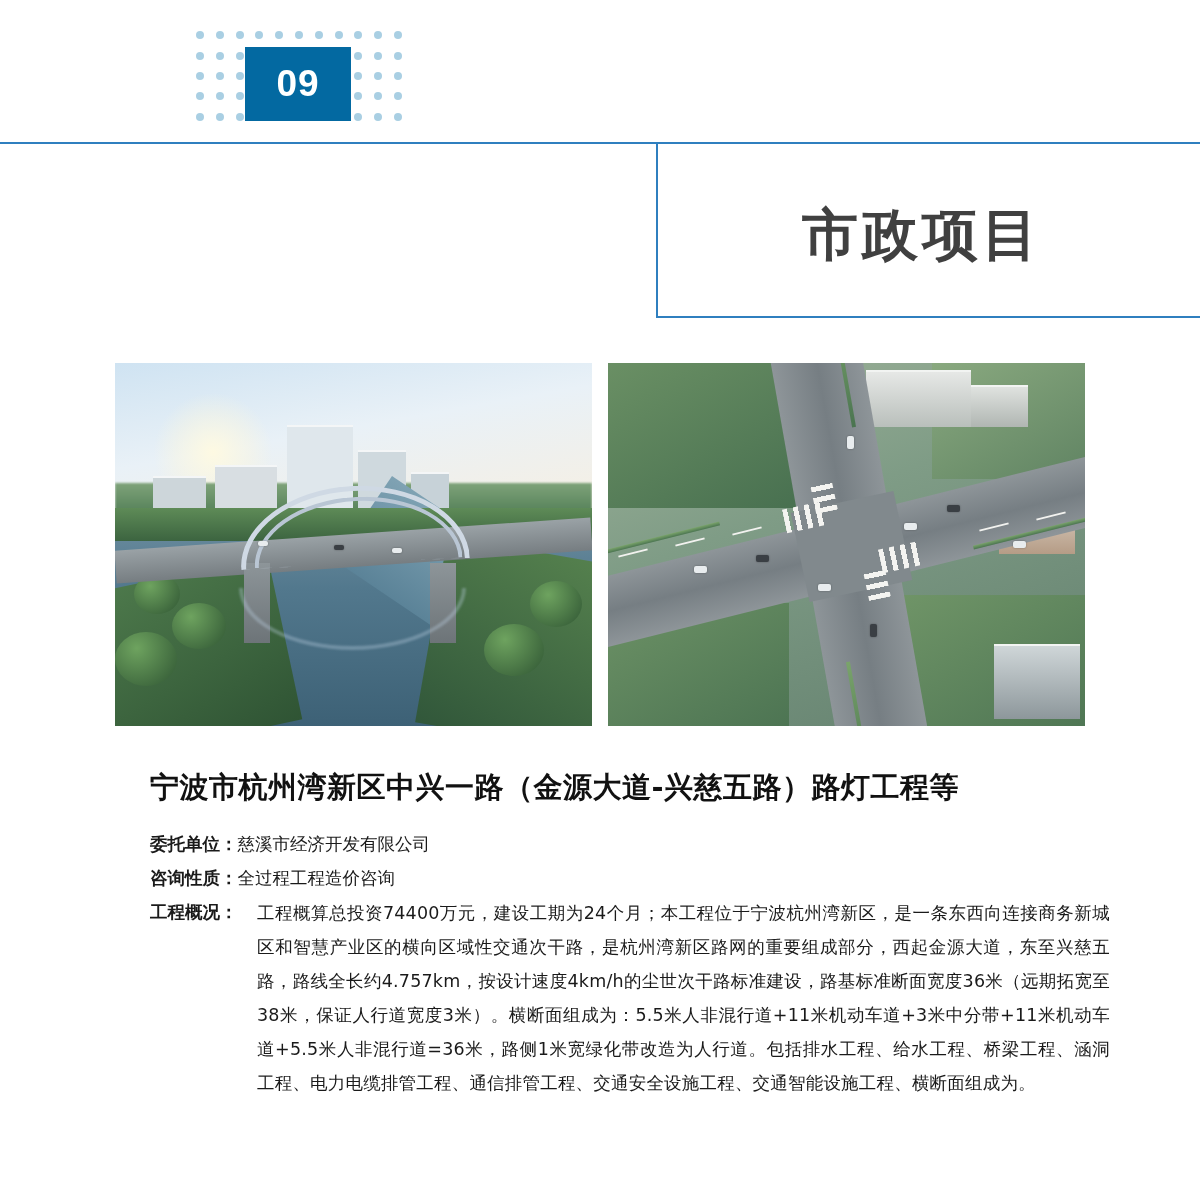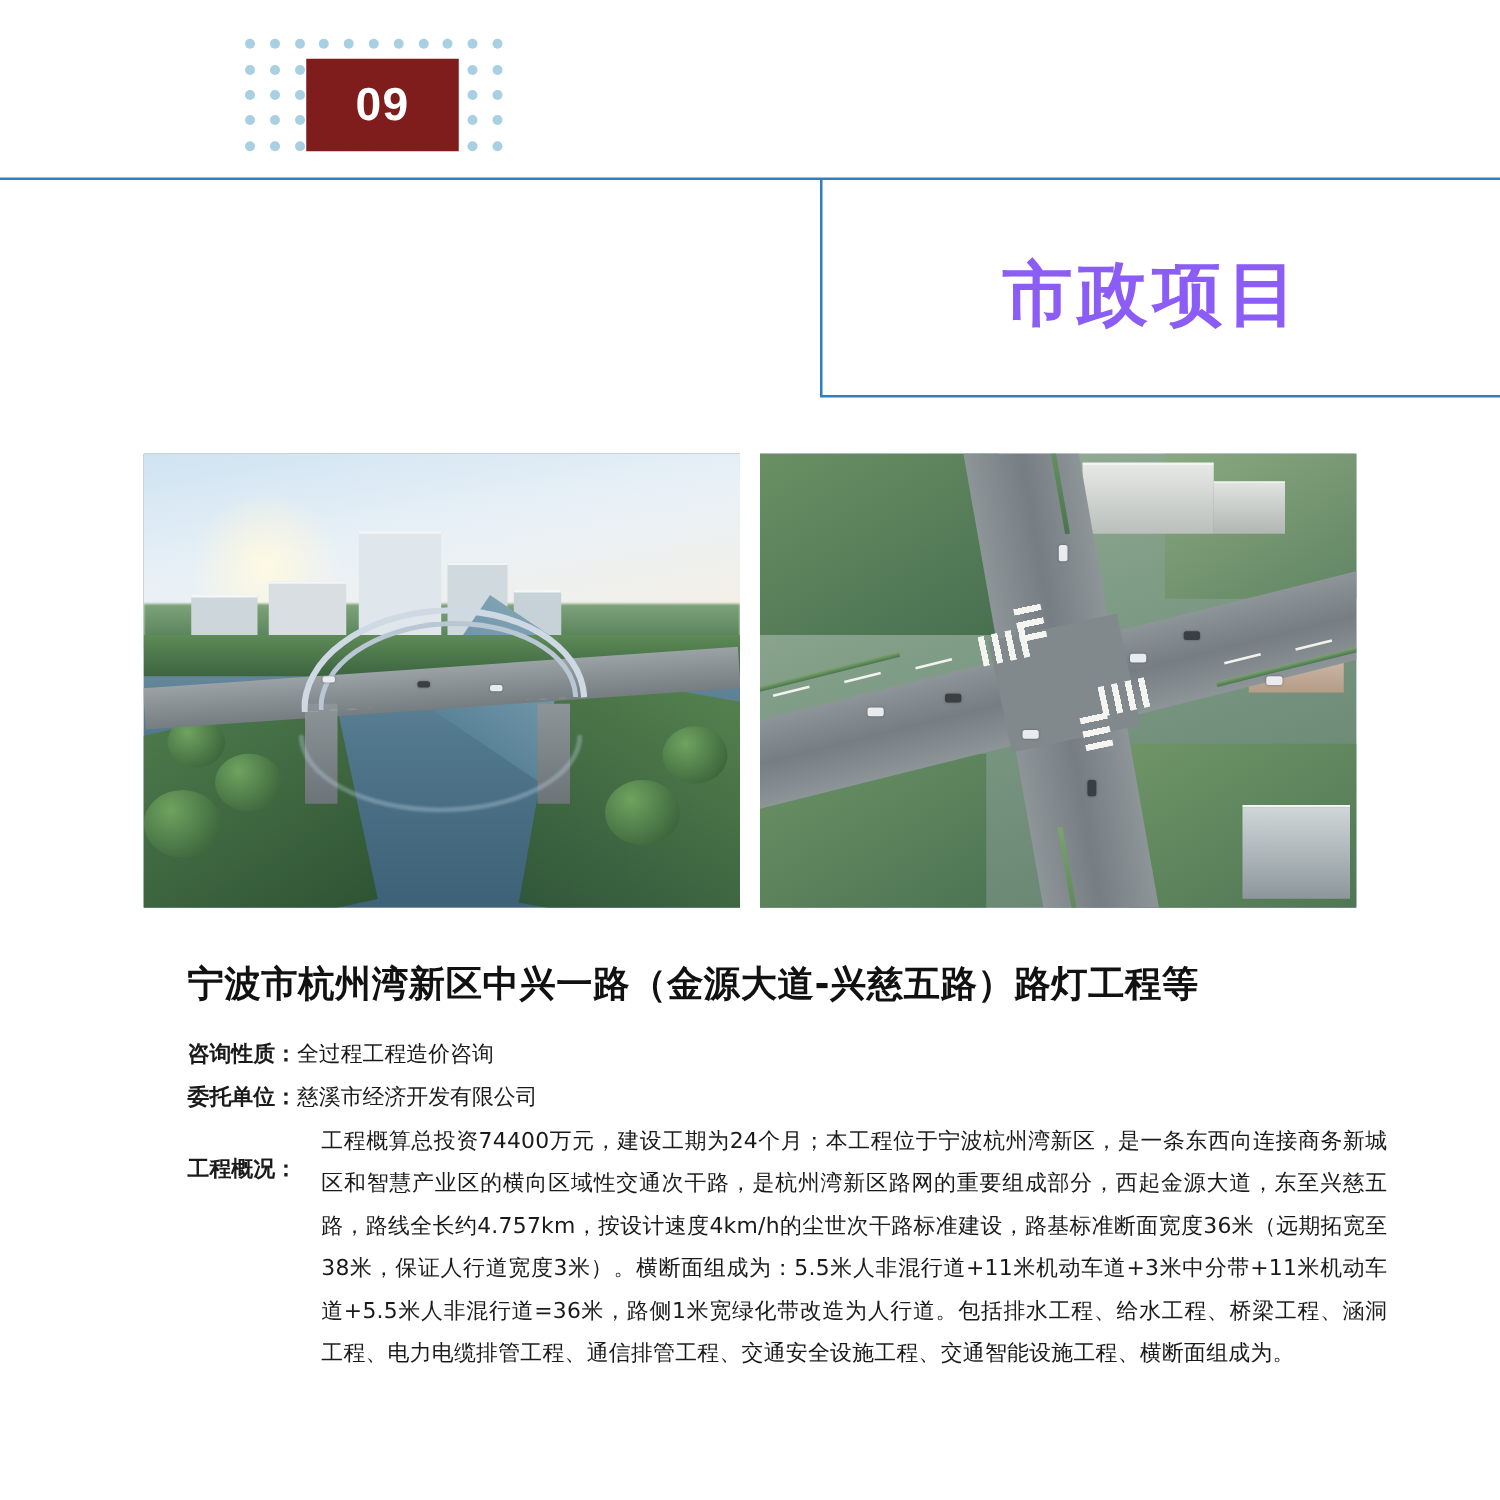--- a/index.html
+++ b/index.html
@@ -37,23 +37,23 @@
   .dot {
     width: 8px;
     height: 8px;
     border-radius: 50%;
     background: #a9cfe3;
   }
   .number-square {
     position: absolute;
     left: 55px;
     top: 22px;
-    width: 122px;
+    width: 106px;
     height: 74px;
-    background: #7f1d1d;
+    background: #0369a1;
     color: #ffffff;
     font-size: 37px;
     font-weight: 600;
     display: flex;
     align-items: center;
     justify-content: center;
     letter-spacing: 1px;
   }
 
   .hline-top {
@@ -81,21 +81,21 @@
     background: #2f7fbf;
   }
 
   .section-title {
     position: absolute;
     right: 158px;
     top: 198px;
     font-size: 56px;
     font-weight: 700;
     letter-spacing: 4px;
-    color: #8b5cf6;
+    color: #404040;
     font-family: "DejaVu Sans", "Liberation Sans", sans-serif;
     margin-left: 16px;
   }
 
   
   .images {
     position: absolute;
     left: 115px;
     top: 363px;
     width: 970px;
@@ -280,21 +280,21 @@
   }
   .meta-label {
     flex: 0 0 auto;
     font-weight: 700;
     white-space: nowrap;
   }
   .meta-value {
     flex: 1 1 auto;
     font-weight: 400;
   }
-  .meta-row.overview .meta-label { width: 107px; margin-top: 24px; }
+  .meta-row.overview .meta-label { width: 107px; }
   .meta-row.overview .meta-value {
     text-align: justify;
     line-height: 34px;
     letter-spacing: 0.2px;
   }
 </style>
 </head>
 <body>
 
 <div class="page-number-block">
@@ -438,27 +438,27 @@
     <div class="car dark" style="left:55%; top:72%; width:7px; height:13px;"></div>
   </div>
 
 </div>
 
 <div class="project-title">宁波市杭州湾新区中兴一路（金源大道-兴慈五路）路灯工程等</div>
 
 <div class="meta">
 
   <div class="meta-row">
+    <span class="meta-label">委托单位：</span>
+    <span class="meta-value">慈溪市经济开发有限公司</span>
+  </div>
+
+  <div class="meta-row">
     <span class="meta-label">咨询性质：</span>
     <span class="meta-value">全过程工程造价咨询</span>
-  </div>
-
-  <div class="meta-row">
-    <span class="meta-label">委托单位：</span>
-    <span class="meta-value">慈溪市经济开发有限公司</span>
   </div>
 
   <div class="meta-row overview">
     <span class="meta-label">工程概况：</span>
     <span class="meta-value">工程概算总投资74400万元，建设工期为24个月；本工程位于宁波杭州湾新区，是一条东西向连接商务新城区和智慧产业区的横向区域性交通次干路，是杭州湾新区路网的重要组成部分，西起金源大道，东至兴慈五路，路线全长约4.757km，按设计速度4km/h的尘世次干路标准建设，路基标准断面宽度36米（远期拓宽至38米，保证人行道宽度3米）。横断面组成为：5.5米人非混行道+11米机动车道+3米中分带+11米机动车道+5.5米人非混行道=36米，路侧1米宽绿化带改造为人行道。包括排水工程、给水工程、桥梁工程、涵洞工程、电力电缆排管工程、通信排管工程、交通安全设施工程、交通智能设施工程、横断面组成为。</span>
   </div>
 
 </div>
 
 </body></html>

